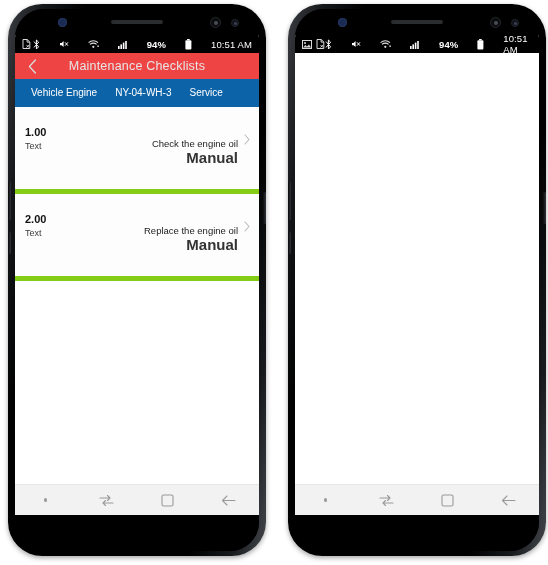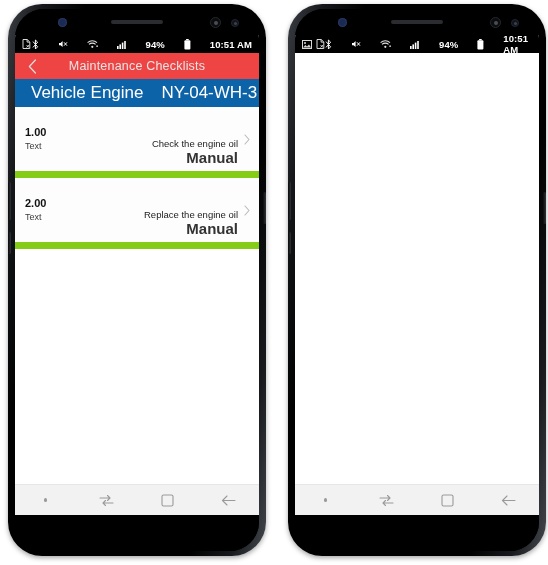--- a/index.html
+++ b/index.html
@@ -127,21 +127,21 @@
   .sb-left { display: flex; align-items: center; gap: 4px; }
   .sb-right {
     margin-left: auto;
     display: flex;
     align-items: center;
     gap: 19px;
     font-size: 9px;
     font-weight: 600;
   }
   .sb-ico { display:inline-flex; align-items:center; }
-  .sb-time { font-size: 9.5px; font-weight: 700; }
+  .sb-time { font-size: 9.5px; font-weight: 400; }
   .sb-batt-pct { font-size: 9.5px; font-weight: 600; }
 
   
   .appbar {
     height: 26px;
     background: #ef4444;
     color: #e9e9e9;
     display: flex;
     align-items: center;
     position: relative;
@@ -162,40 +162,40 @@
     pointer-events: none;
   }
 
   
   .tabstrip {
     height: 28px;
     background: #0d63a8;
     display: flex;
     align-items: center;
     color: #fff;
-    font-size: 17px;
+    font-size: 10px;
     padding-left: 7px;
     overflow: hidden;
     white-space: nowrap;
   }
   .tab {
     padding: 0 9px;
     line-height: 28px;
     cursor: pointer;
     flex: 0 0 auto;
   }
 
   
   .list { background: #fff; }
   .row {
     position: relative;
     display: flex;
     align-items: center;
-    padding: 7px 7px 7px 10px;
-    border-bottom: 7px solid #84cc16;
+    padding: 7px 7px 25px 10px;
+    border-bottom: 5px solid #84cc16;
     background: #fdfdfd;
     cursor: pointer;
     min-height: 34px;
   }
   .row-left { display: flex; flex-direction: column; }
   .row-num  { font-size: 11px; font-weight: 700; color: #111; line-height: 15px; }
   .row-sub  { font-size: 9px; color: #3c3c3c; line-height: 13px; }
   .row-right {
     margin-left: auto;
     display: flex;

